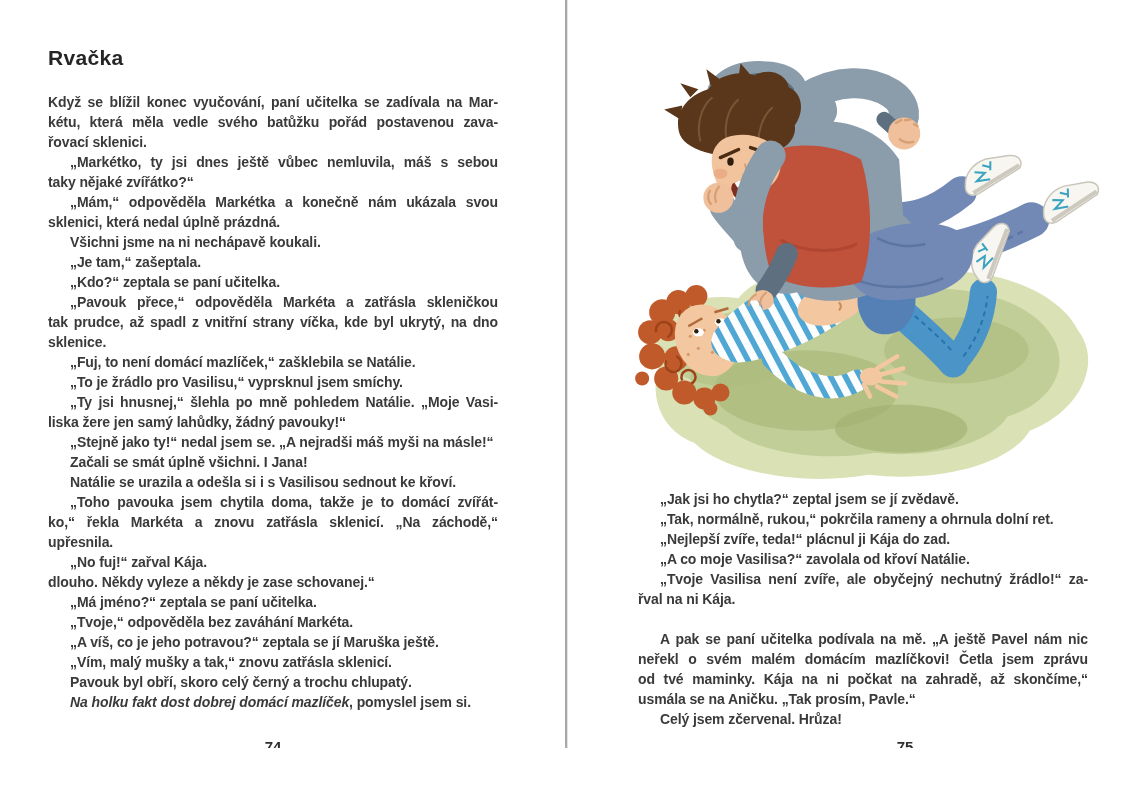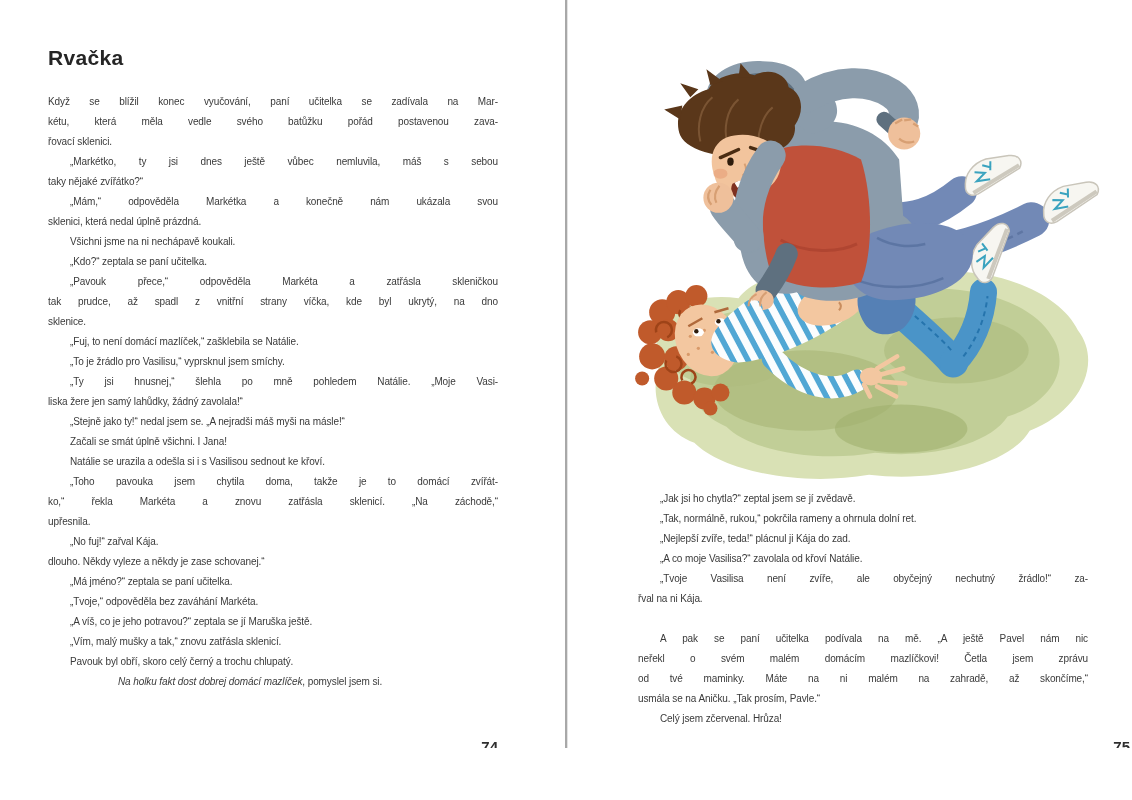--- a/index.html
+++ b/index.html
@@ -2,29 +2,29 @@
 <html><head>
 <meta charset="utf-8">
 <style>
   html,body{margin:0;padding:0;background:#ffffff;}
   .spread{position:relative;width:1132px;height:748px;background:#ffffff;overflow:hidden;
           font-family:"Liberation Sans","DejaVu Sans",sans-serif;color:#3a3a3a;}
   .gutter{position:absolute;left:565px;top:0;width:2px;height:800px;background:#a8a8a8;
           box-shadow:1px 0 0 #e3e3e3;}
   .page-title{position:absolute;left:48px;top:46px;font-size:21px;font-weight:bold;
           color:#252525;letter-spacing:.3px;}
-  .textcol{position:absolute;width:450px;font-size:10px;line-height:20px;letter-spacing:-0.1px;}
+  .textcol{position:absolute;width:450px;font-size:14px;line-height:20px;letter-spacing:-0.1px;font-weight:bold;}
   #left-lines{left:48px;top:92px;}
   #right-lines{left:638px;top:489px;}
   .line{height:20px;overflow:hidden;white-space:nowrap;}
   .line.just{white-space:normal;text-align:justify;text-align-last:justify;}
   .line.indent{padding-left:22px;}
   .line.blank{height:20px;}
-  .line em{font-style:italic;margin-left:48px;}
-  .pagenum{position:absolute;width:450px;top:738px;text-align:right;
+  .line em{font-style:italic;}
+  .pagenum{position:absolute;width:450px;top:738px;text-align:center;
           font-weight:bold;font-size:15px;color:#2e2e2e;}
   #pagenum-left{left:48px;}
   #pagenum-right{left:680px;}
   .illu{position:absolute;left:610px;top:38px;width:502px;height:444px;}
 </style>
 </head>
 <body>
 
 <div class="spread">
 
@@ -32,28 +32,29 @@
     <div class="page-title">Rvačka</div>
     <div class="textcol" id="left-lines">
         <div class="line just">Když se blížil konec vyučování, paní učitelka se zadívala na Mar-</div>
         <div class="line just">kétu, která měla vedle svého batůžku pořád postavenou zava-</div>
         <div class="line">řovací sklenici.</div>
         <div class="line indent just">„Markétko, ty jsi dnes ještě vůbec nemluvila, máš s sebou</div>
         <div class="line">taky nějaké zvířátko?“</div>
         <div class="line indent just">„Mám,“ odpověděla Markétka a konečně nám ukázala svou</div>
         <div class="line">sklenici, která nedal úplně prázdná.</div>
         <div class="line indent">Všichni jsme na ni nechápavě koukali.</div>
+        <div class="line indent">„Je tam,“ zašeptala.</div>
         <div class="line indent">„Kdo?“ zeptala se paní učitelka.</div>
         <div class="line indent just">„Pavouk přece,“ odpověděla Markéta a zatřásla skleničkou</div>
         <div class="line just">tak prudce, až spadl z vnitřní strany víčka, kde byl ukrytý, na dno</div>
         <div class="line">sklenice.</div>
         <div class="line indent">„Fuj, to není domácí mazlíček,“ zašklebila se Natálie.</div>
         <div class="line indent">„To je žrádlo pro Vasilisu,“ vyprsknul jsem smíchy.</div>
         <div class="line indent just">„Ty jsi hnusnej,“ šlehla po mně pohledem Natálie. „Moje Vasi-</div>
-        <div class="line">liska žere jen samý lahůdky, žádný zavolala!“</div>
+        <div class="line">liska žere jen samý lahůdky, žádný pavouky!“</div>
         <div class="line indent">„Stejně jako ty!“ nedal jsem se. „A nejradši máš myši na másle!“</div>
         <div class="line indent">Začali se smát úplně všichni. I Jana!</div>
         <div class="line indent">Natálie se urazila a odešla si i s Vasilisou sednout ke křoví.</div>
         <div class="line indent just">„Toho pavouka jsem chytila doma, takže je to domácí zvířát-</div>
         <div class="line just">ko,“ řekla Markéta a znovu zatřásla sklenicí. „Na záchodě,“</div>
         <div class="line">upřesnila.</div>
         <div class="line indent">„No fuj!“ zařval Kája.</div>
         <div class="line">dlouho. Někdy vyleze a někdy je zase schovanej.“</div>
         <div class="line indent">„Má jméno?“ zeptala se paní učitelka.</div>
         <div class="line indent">„Tvoje,“ odpověděla bez zaváhání Markéta.</div>
@@ -201,20 +202,20 @@
     <div class="textcol" id="right-lines">
         <div class="line indent">„Jak jsi ho chytla?“ zeptal jsem se jí zvědavě.</div>
         <div class="line indent">„Tak, normálně, rukou,“ pokrčila rameny a ohrnula dolní ret.</div>
         <div class="line indent">„Nejlepší zvíře, teda!“ plácnul ji Kája do zad.</div>
         <div class="line indent">„A co moje Vasilisa?“ zavolala od křoví Natálie.</div>
         <div class="line indent just">„Tvoje Vasilisa není zvíře, ale obyčejný nechutný žrádlo!“ za-</div>
         <div class="line">řval na ni Kája.</div>
         <div class="line blank"></div>
         <div class="line indent just">A pak se paní učitelka podívala na mě. „A ještě Pavel nám nic</div>
         <div class="line just">neřekl o svém malém domácím mazlíčkovi! Četla jsem zprávu</div>
-        <div class="line just">od tvé maminky. Máte na ni malém na zahradě, až skončíme,“</div>
+        <div class="line just">od tvé maminky. Kája na ni počkat na zahradě, až skončíme,“</div>
         <div class="line">usmála se na Aničku. „Tak prosím, Pavle.“</div>
         <div class="line indent">Celý jsem zčervenal. Hrůza!</div>
       </div>
     <div class="pagenum" id="pagenum-right">75</div>
   </div>
 
 </div>
 
 </body></html>

